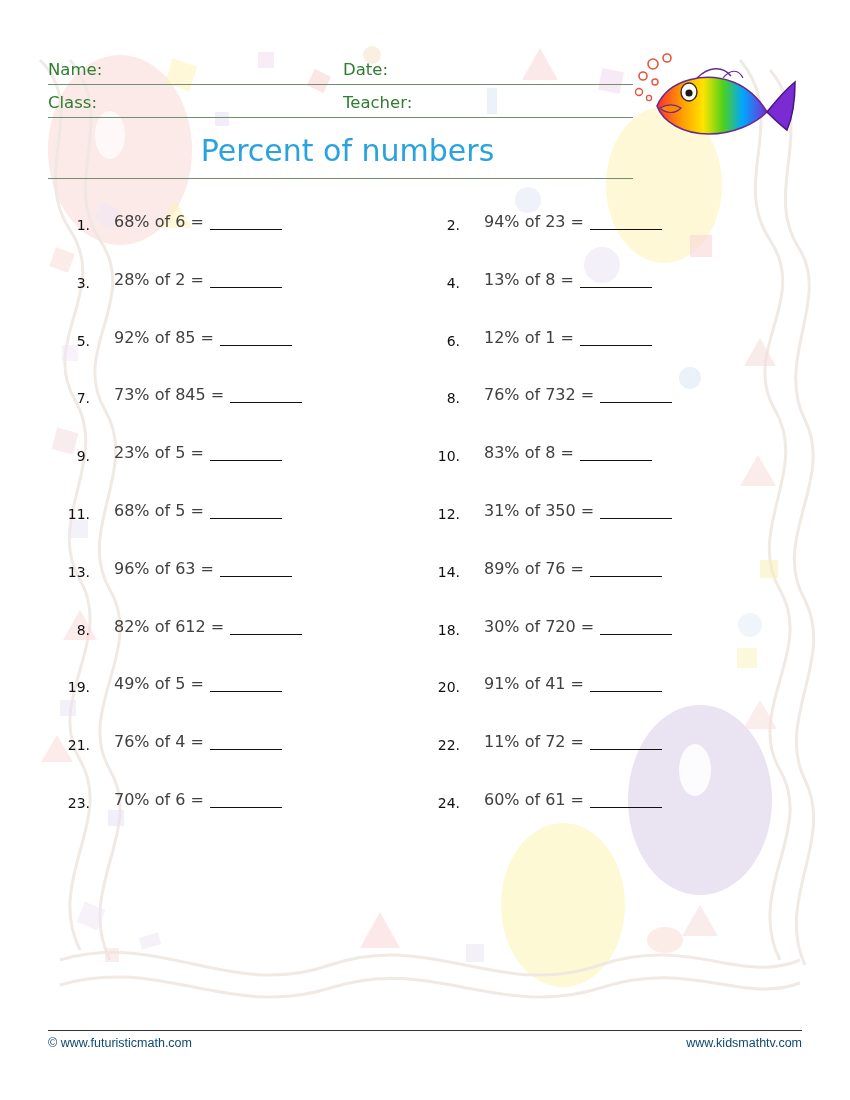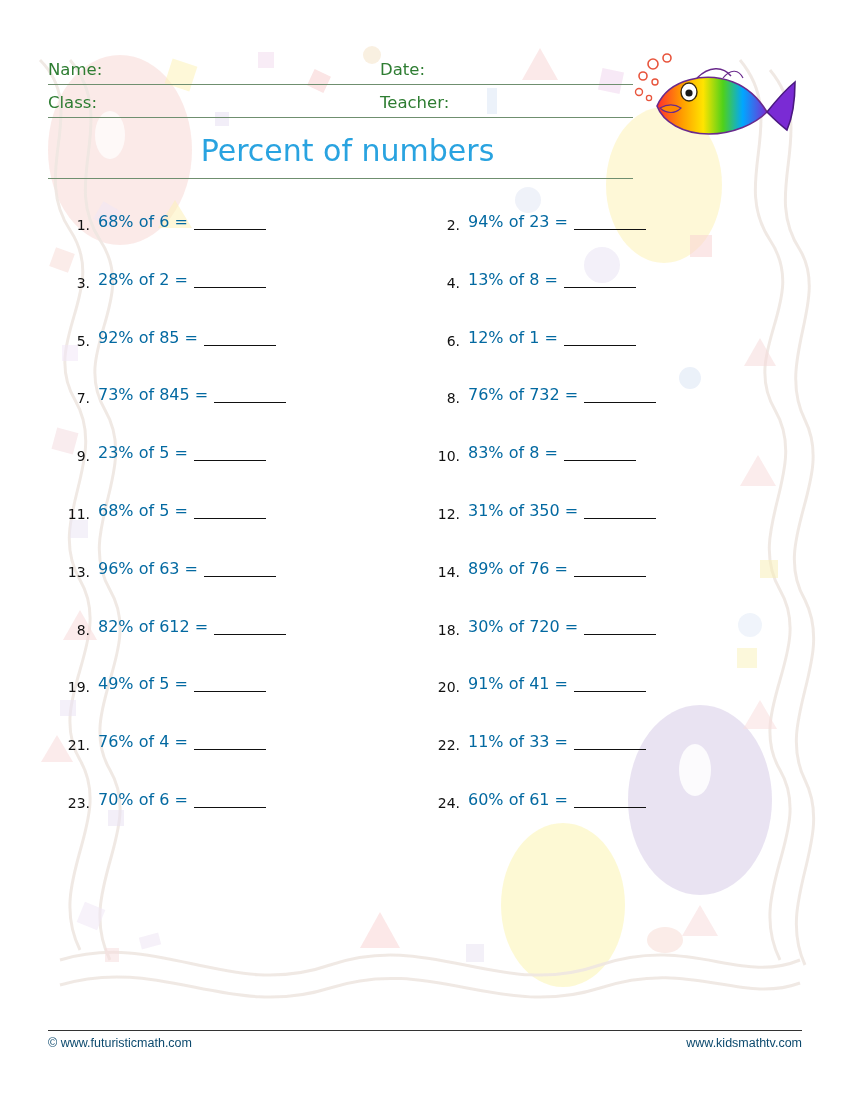--- a/index.html
+++ b/index.html
@@ -36,21 +36,20 @@
     top: 52px;
     width: 585px;
     z-index: 3;
   }
   .field-row {
     display: flex;
     align-items: flex-end;
     height: 33px;
     border-bottom: 1px solid #6f8f6f;
     box-sizing: border-box;
-    gap: 37px;
   }
   .field-label {
     color: #2e7d32;
     font-size: 16.5px;
     font-family: "DejaVu Sans", sans-serif;
     padding-bottom: 5px;
   }
   .field-label.name  { width: 295px; }
   .field-label.class { width: 295px; }
   .title {
@@ -113,23 +112,24 @@
     text-align: right;
     font-size: 14px;
     color: #111;
     padding-right: 8px;
     padding-top: 5px;
     flex: none;
     font-family: "DejaVu Sans", sans-serif;
   }
   .prob-text {
     font-size: 16px;
-    color: #0369a1;
+    color: #404040;
     white-space: nowrap;
     font-family: "DejaVu Sans", sans-serif;
+    margin-left: 16px;
   }
   .answer-line {
     display: inline-block;
     width: 72px;
     border-bottom: 1.4px solid #111;
     height: 17px;
     margin-left: 6px;
     vertical-align: bottom;
   }
   
@@ -367,21 +367,21 @@
       </div>
     </div>
     <div class="prob-row">
       <div class="prob">
         <span class="prob-num">21.</span>
         <span class="prob-text">76% of 4 =</span>
         <span class="answer-line"></span>
       </div>
       <div class="prob">
         <span class="prob-num">22.</span>
-        <span class="prob-text">11% of 33 =</span>
+        <span class="prob-text">11% of 72 =</span>
         <span class="answer-line"></span>
       </div>
     </div>
     <div class="prob-row">
       <div class="prob">
         <span class="prob-num">23.</span>
         <span class="prob-text">70% of 6 =</span>
         <span class="answer-line"></span>
       </div>
       <div class="prob">

